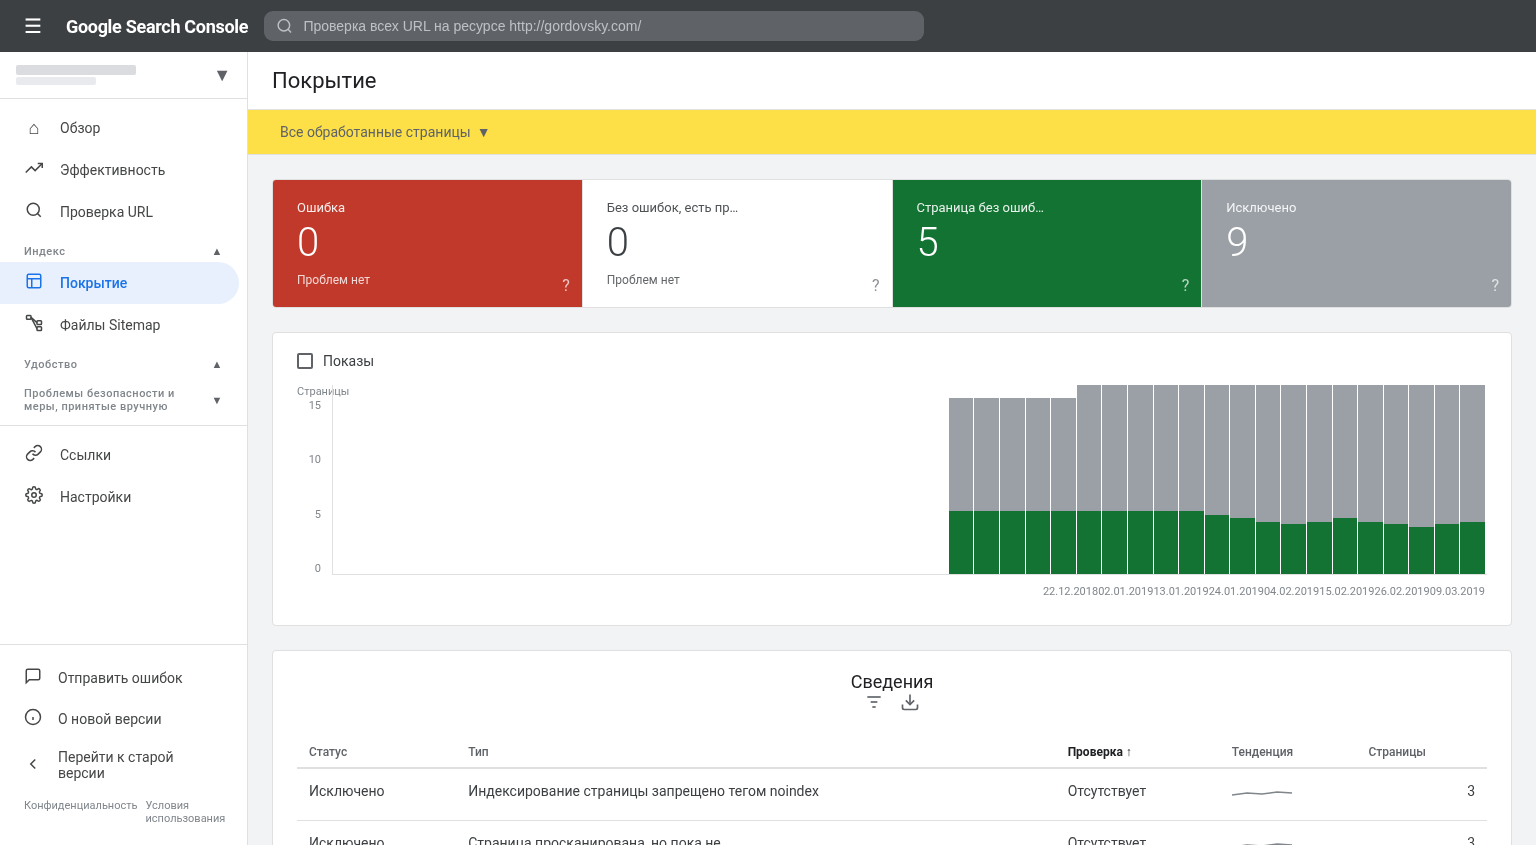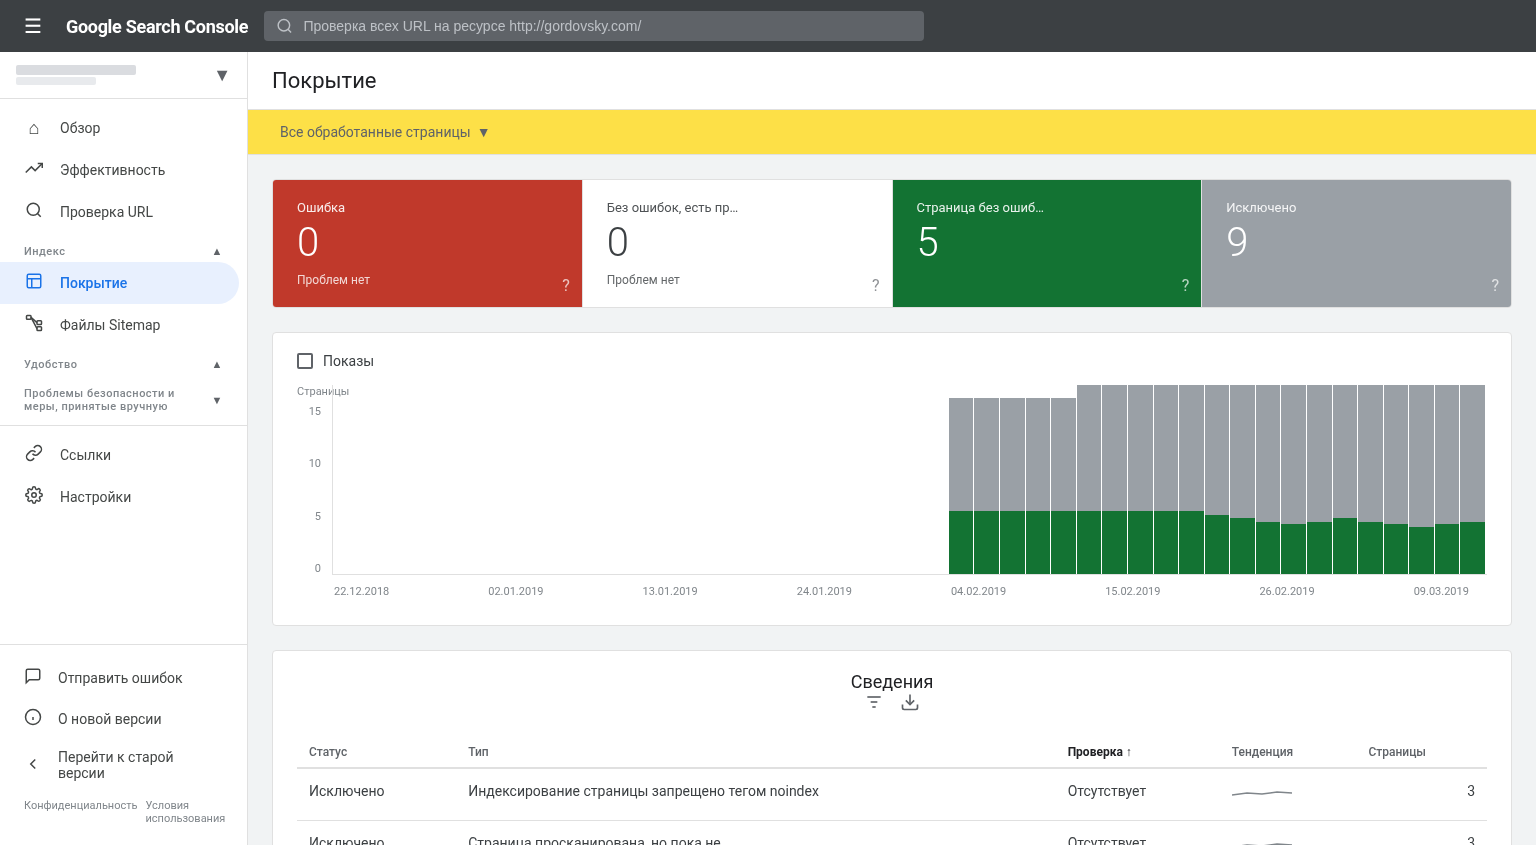--- a/index.html
+++ b/index.html
@@ -29,21 +29,21 @@
       font-weight: 400;
       white-space: nowrap;
       letter-spacing: -0.3px;
       text-align: right;
     }
     .top-nav .logo span { font-weight: 700; }
     .top-nav .search-bar {
       display: flex;
       align-items: center;
       background: #5f6368;
-      border-radius: 4px;
+      border-radius: 9px;
       padding: 6px 12px;
       flex: 1;
       max-width: 660px;
       gap: 10px;
     }
     .top-nav .search-bar input {
       background: transparent;
       border: none;
       outline: none;
       color: #e8eaed;
@@ -313,25 +313,25 @@
     .bar-excluded {
       background: #9aa0a6;
     }
     .bar-success {
       background: #137333;
     }
 
     .chart-x-axis {
       position: absolute;
       left: 35px;
-      right: 16px;
+      right: 0;
       bottom: 0;
       height: 28px;
       display: flex;
-      justify-content: space-between;
+      justify-content: flex-end;
       align-items: center;
       padding: 0 2px;
       margin-top: 20px;
     }
     .x-label { font-size: 11px; color: #80868b; }
 
     
     .details-section {
       background: #fff;
       border: 1px solid #e0e0e0;
@@ -570,21 +570,21 @@
       </div>
 
       <div class="chart-section">
         <div class="chart-toggle">
           <span class="checkbox"></span>
           <span class="chart-toggle-label">Показы</span>
         </div>
 
         <div class="chart-container">
           <div style="position:absolute;left:0;top:0;font-size:11px;color:#80868b;">Страницы</div>
-          <div class="chart-y-axis" style="top:20px;">
+          <div class="chart-y-axis" style="top:14px;">
             <span class="y-label">15</span>
             <span class="y-label">10</span>
             <span class="y-label">5</span>
             <span class="y-label">0</span>
           </div>
 
           <div class="chart-area" id="chart-bars-container">
               <div class="chart-bars" style="height:100%;">
                 <div class="chart-bar-group" style="height:100%;"></div>
                 <div class="chart-bar-group" style="height:100%;"></div>

